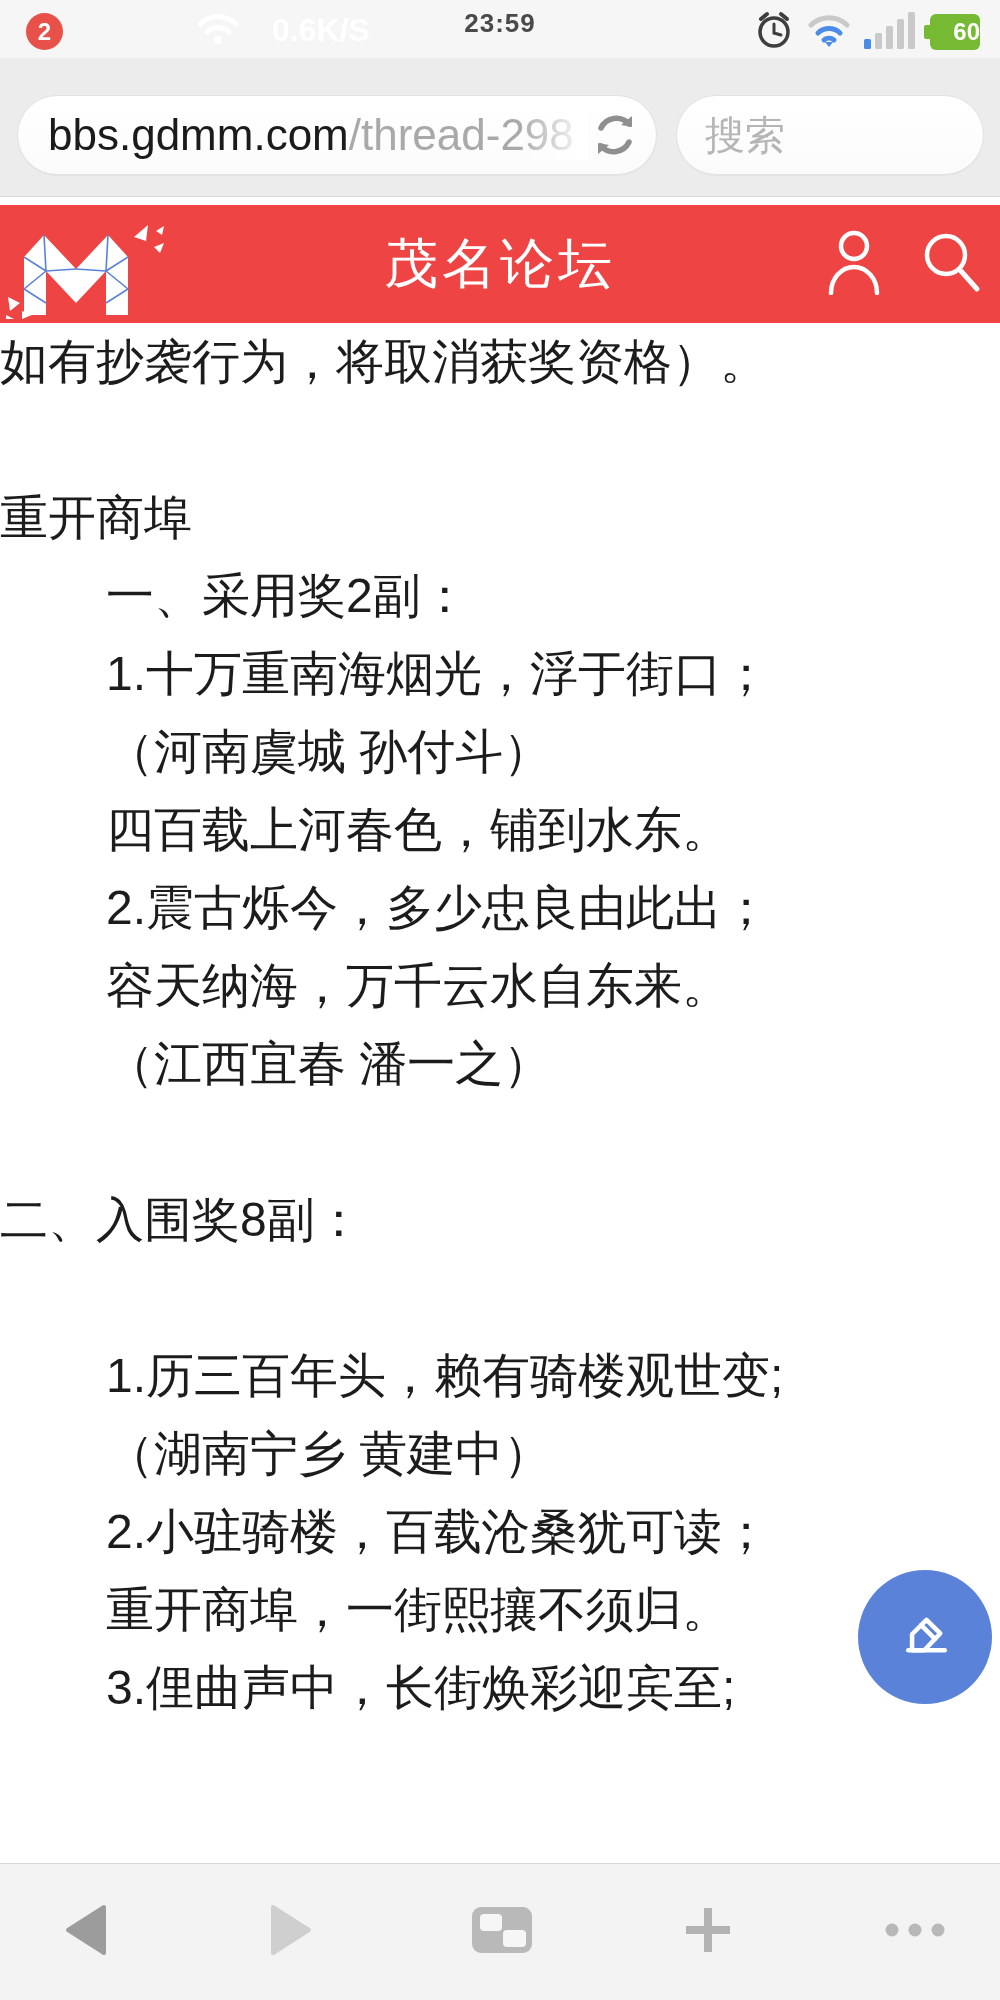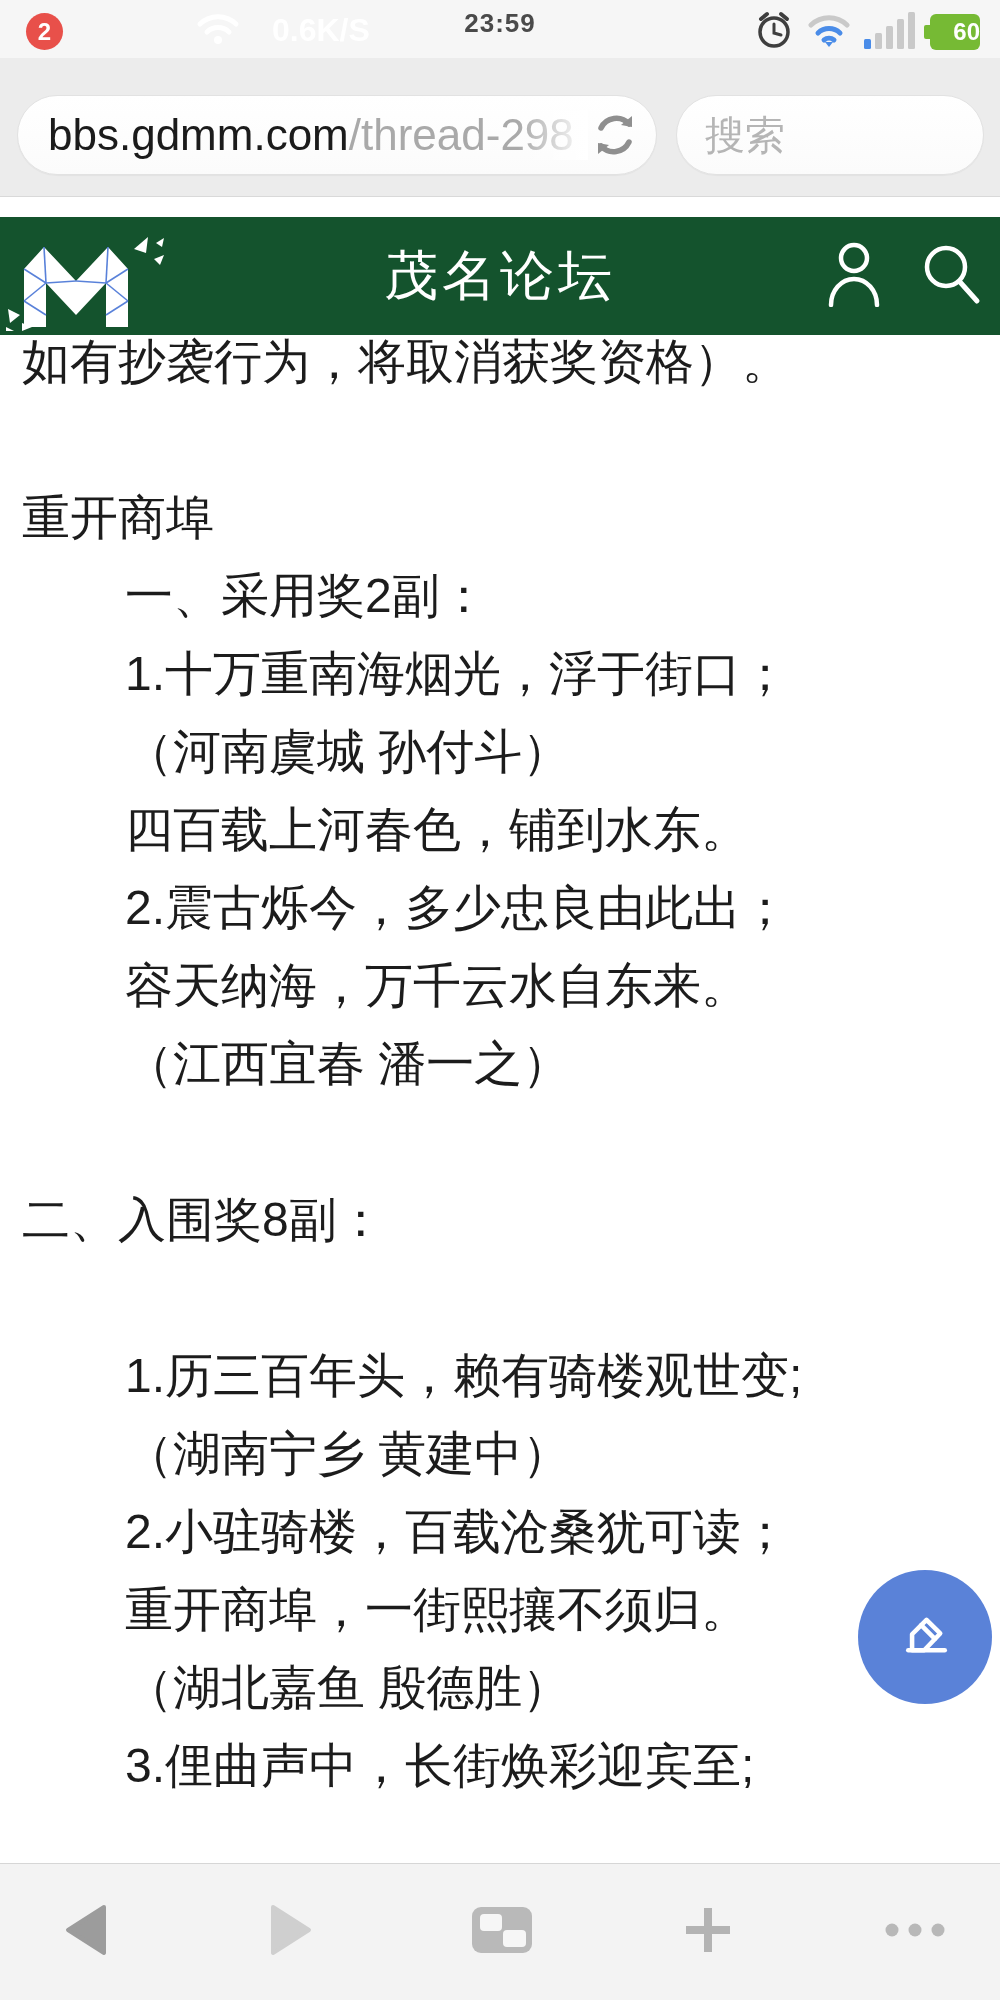--- a/index.html
+++ b/index.html
@@ -35,31 +35,31 @@
   .url-fade { position:absolute; right:0; top:0; width:70px; height:100%;
     background:linear-gradient(to right, rgba(255,255,255,0), #ffffff); }
   .url-refresh { flex:0 0 auto; width:54px; height:54px; }
   .search-pill { left:676px; width:308px; padding:0 28px; display:flex; align-items:center; }
   .search-input { width:100%; border:none; outline:none; background:transparent;
     font-size:40px; color:#444; font-family:inherit; }
   .search-input::placeholder { color:#b5b5b5; }
   .page-gap { position:absolute; top:197px; left:0; width:1000px; height:8px; background:#ffffff; }
 
   
-  .app-header { position:absolute; top:205px; left:0; width:1000px; height:118px; background:#14532d;margin-top:12px; }
+  .app-header { position:absolute; top:205px; left:0; width:1000px; height:118px; background:#ef4444; }
   .logo { position:absolute; left:6px; top:14px; }
   .header-title { position:absolute; left:0; right:0; top:50%; transform:translateY(-50%);
     text-align:center; color:#ffffff; font-size:54px; letter-spacing:4px; }
   .header-icons { position:absolute; right:18px; top:0; height:118px; display:flex; align-items:center; gap:38px; }
   .hicon { display:block; cursor:pointer; }
 
   
   .content { position:absolute; top:323px; left:0; width:1000px; color:#1c1c1c; font-size:48px; }
-  .line { height:78px; line-height:78px; white-space:nowrap; padding-left:22px; }
-  .line.indent { padding-left:106px;margin-left:19px; }
+  .line { height:78px; line-height:78px; white-space:nowrap; }
+  .line.indent { padding-left:106px; }
   .line.blank { height:78px; }
 
   
   .fab { position:absolute; left:858px; top:1570px; width:134px; height:134px; border-radius:50%;
     background:#5a82d8; display:flex; align-items:center; justify-content:center; cursor:pointer; }
 
   
   .nav-bar { position:absolute; left:0; bottom:0; width:1000px; height:137px;
     background:#f3f3f3; border-top:1px solid #d6d6d6; }
   .nav-item { position:absolute; top:50%; transform:translate(-50%,-50%); cursor:pointer; }
@@ -188,21 +188,20 @@
     <div class="line indent">2.震古烁今，多少忠良由此出；</div>
     <div class="line indent">容天纳海，万千云水自东来。</div>
     <div class="line indent">（江西宜春 潘一之）</div>
     <div class="line blank"></div>
     <div class="line">二、入围奖8副：</div>
     <div class="line blank"></div>
     <div class="line indent">1.历三百年头，赖有骑楼观世变;</div>
     <div class="line indent">（湖南宁乡 黄建中）</div>
     <div class="line indent">2.小驻骑楼，百载沧桑犹可读；</div>
     <div class="line indent">重开商埠，一街熙攘不须归。</div>
-    <div class="line indent">（湖北嘉鱼 殷德胜）</div>
     <div class="line indent">3.俚曲声中，长街焕彩迎宾至;</div>
   </div>
 
 <div class="fab">
   <span>
     <svg width="76" height="76" viewBox="0 0 100 100">
       <g fill="none" stroke="#ffffff" stroke-width="6" stroke-linejoin="round" stroke-linecap="round">
         <path d="M33 70 L33 49 L52 30 L70 48 L49 70 Z"></path>
         <line x1="45" y1="37" x2="63" y2="55"></line>
         <line x1="28" y1="70" x2="76" y2="70"></line>

